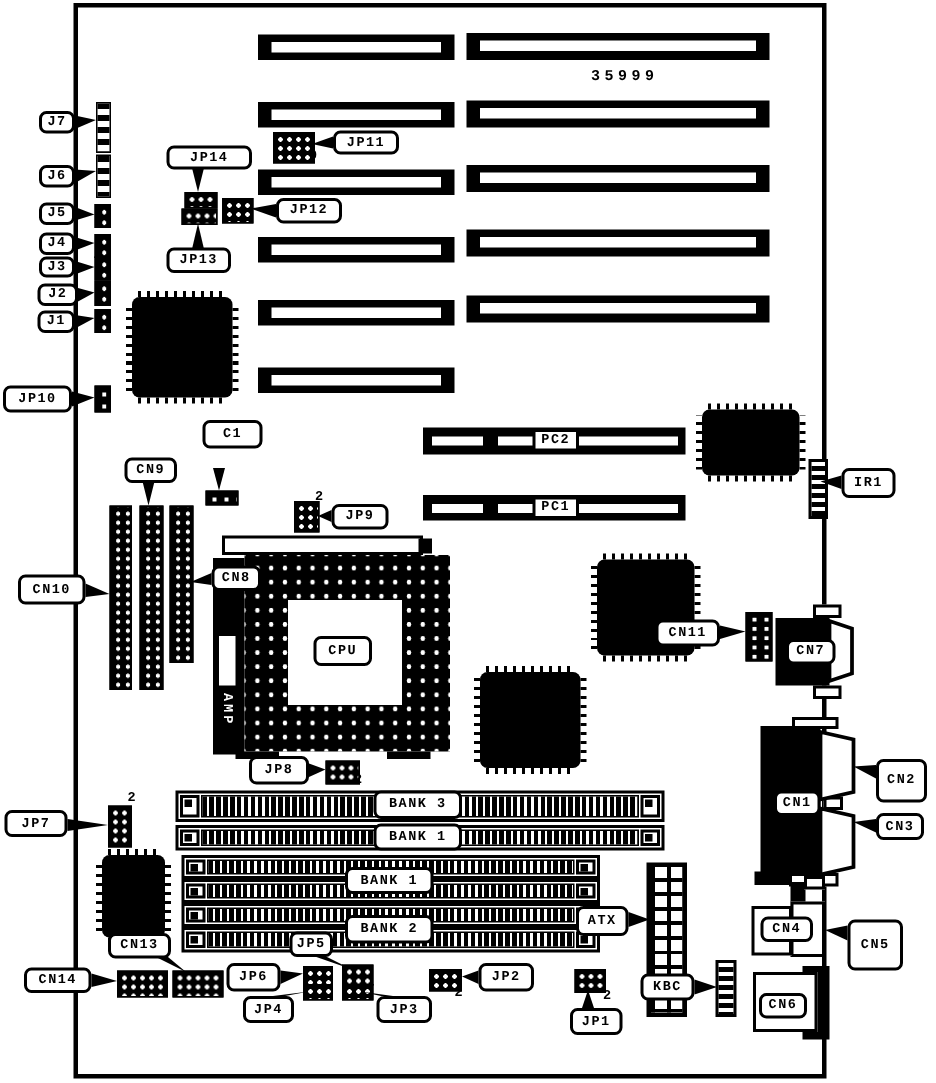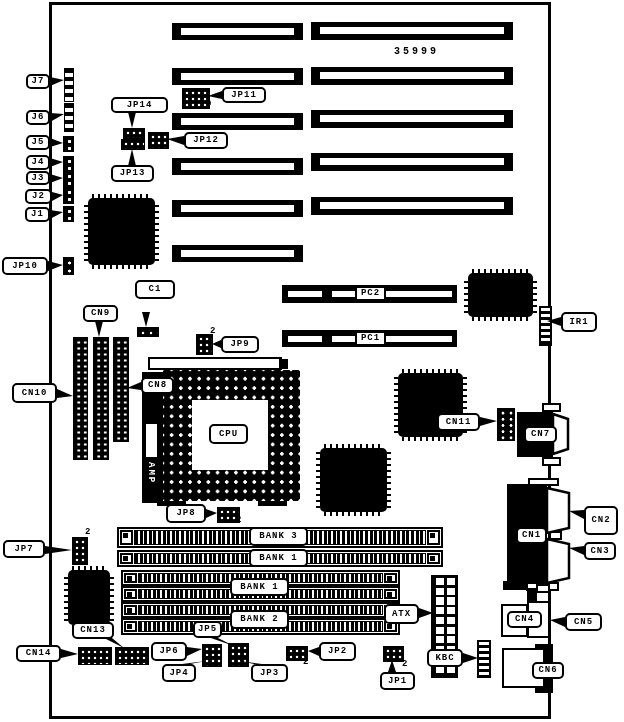--- a/index.html
+++ b/index.html
@@ -322,22 +322,22 @@
   <div class="co" style="left:162px;top:664px;width:34px;height:18px">JP4</div>
   <div class="co" style="left:251px;top:664px;width:37px;height:18px">JP3</div>
   <div class="co" style="left:319px;top:642px;width:37px;height:19px">JP2</div>
   <div class="co" style="left:380px;top:672px;width:35px;height:18px">JP1</div>
   <div class="co" style="left:384px;top:604px;width:35px;height:20px">ATX</div>
   <div class="co" style="left:427px;top:649px;width:36px;height:18px">KBC</div>
   <div class="co" style="left:516px;top:527px;width:31px;height:17px">CN1</div>
   <div class="co" style="left:584px;top:506px;width:34px;height:29px">CN2</div>
   <div class="co" style="left:584px;top:542px;width:32px;height:18px">CN3</div>
   <div class="co" style="left:507px;top:611px;width:35px;height:17px">CN4</div>
-  <div class="co" style="left:565px;top:613px;width:37px;height:18px">CN5</div>
-  <div class="co" style="left:532px;top:662px;width:32px;height:17px">CN6</div>
+  <div class="co" style="left:565px;top:613px;width:37px;height:34px">CN5</div>
+  <div class="co" style="left:506px;top:662px;width:32px;height:17px">CN6</div>
 
   <div class="mk" style="left:206px;top:99px">9</div>
   <div class="mk" style="left:210px;top:326px">2</div>
   <div class="mk" style="left:236px;top:515px">2</div>
   <div class="mk" style="left:85px;top:527px">2</div>
   <div class="mk" style="left:303px;top:657px">2</div>
   <div class="mk" style="left:402px;top:659px">2</div>
 
 </div>
 

